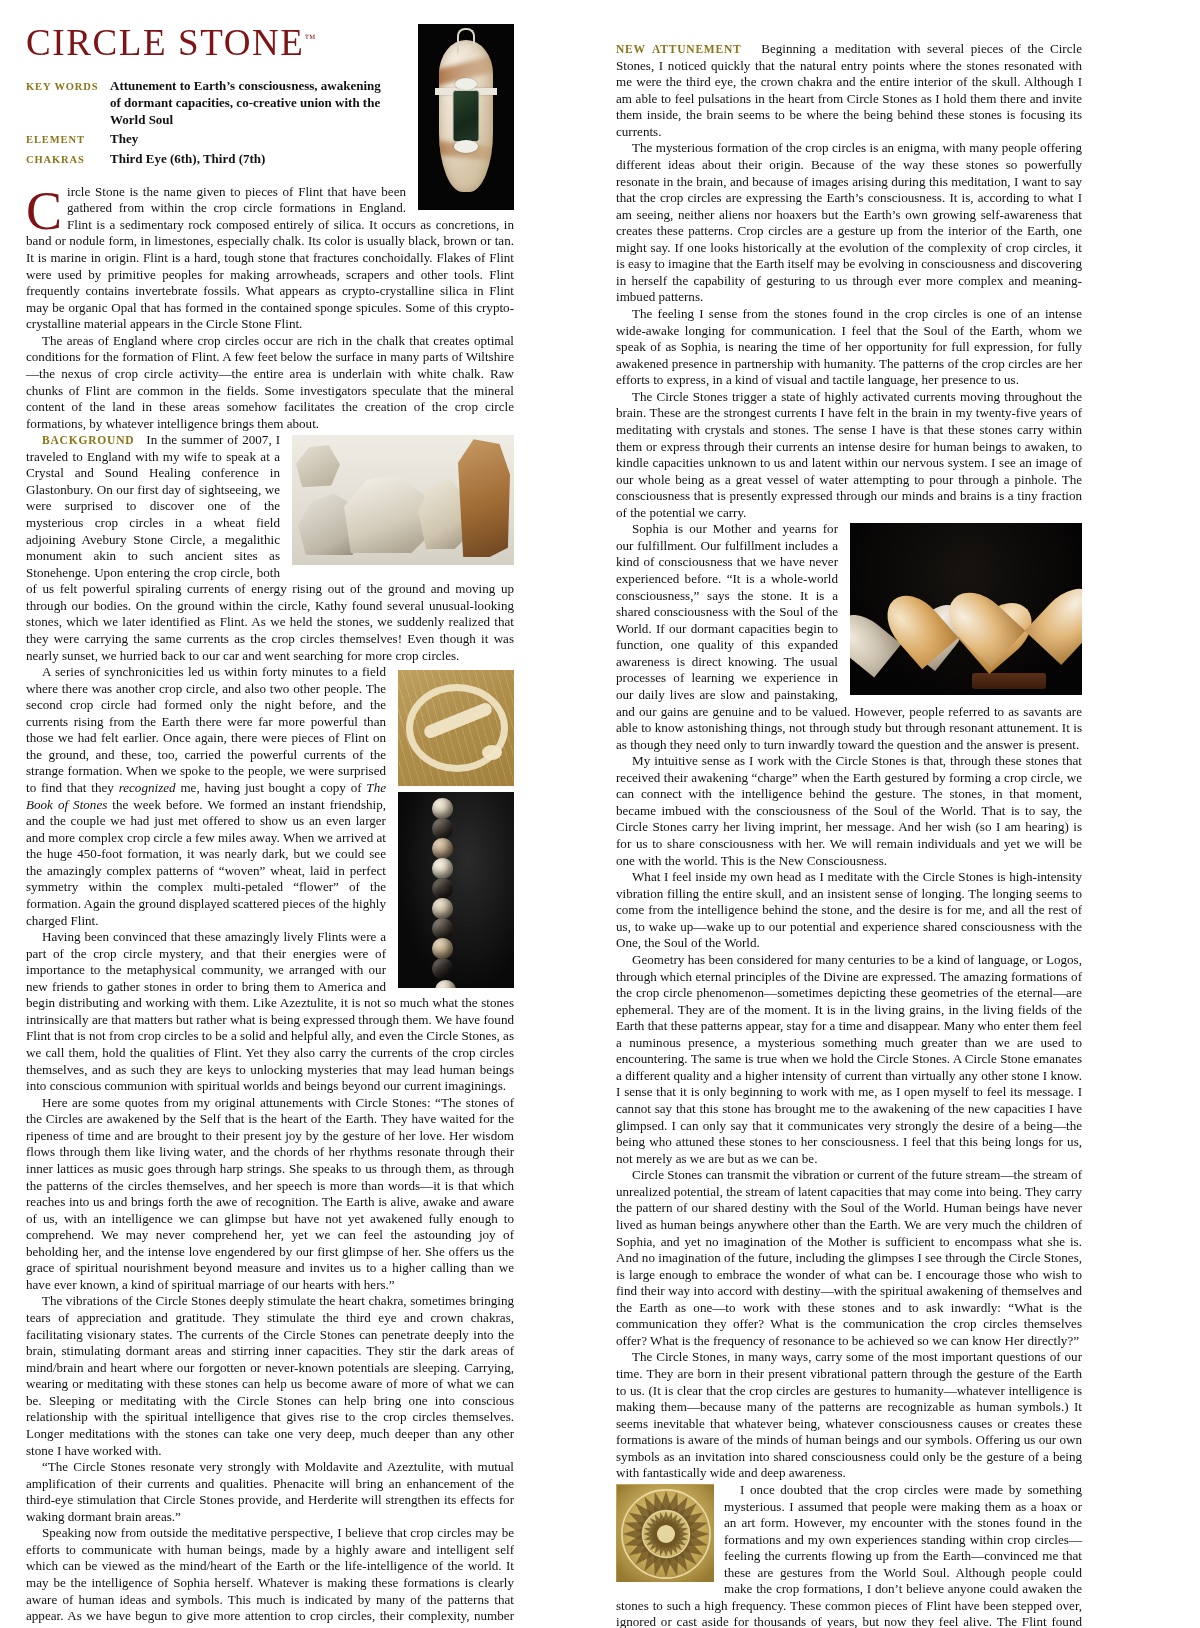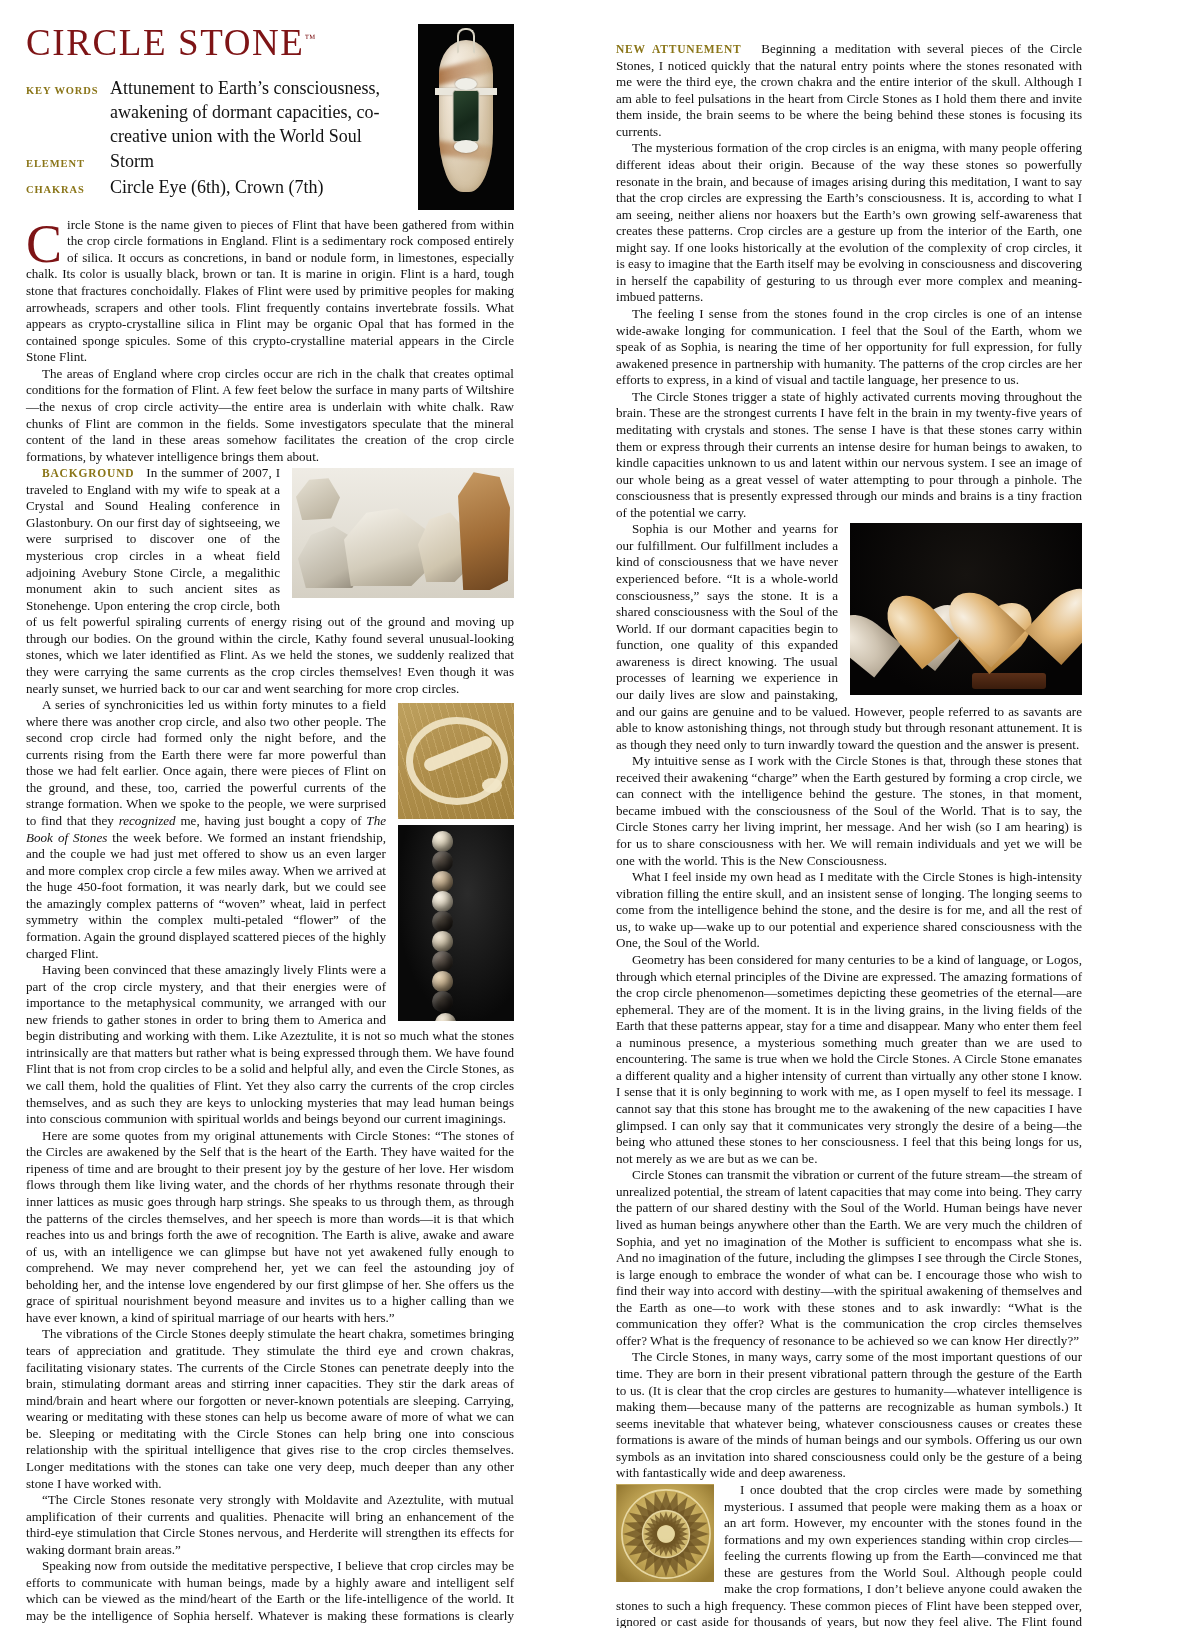--- a/index.html
+++ b/index.html
@@ -57,22 +57,22 @@
   .meta-label {
     color: #8a7518;
     font-size: 10.5px;
     letter-spacing: 0.9px;
     font-weight: bold;
     width: 84px;
     flex: 0 0 84px;
     text-transform: uppercase;
   }
   .meta-value {
-    font-size: 18px;
-    font-weight: normal;
+    font-size: 13px;
+    font-weight: bold;
     line-height: 1.32;
     flex: 1;
   }
 
   
   p.body {
     font-size: 13.1px;
     line-height: 1.265;
     text-align: justify;
     margin: 0;
@@ -277,25 +277,25 @@
 
     <h1 class="title"><span>CIRCLE STONE</span><span class="tm">™</span></h1>
 
     <div class="meta">
       <div class="meta-row">
         <div class="meta-label">KEY WORDS</div>
         <div class="meta-value">Attunement to Earth’s consciousness, awakening of dormant capacities, co-creative union with the World Soul</div>
       </div>
       <div class="meta-row">
         <div class="meta-label">ELEMENT</div>
-        <div class="meta-value">Storm</div>
+        <div class="meta-value">They</div>
       </div>
       <div class="meta-row">
         <div class="meta-label">CHAKRAS</div>
-        <div class="meta-value">Circle Eye (6th), Crown (7th)</div>
+        <div class="meta-value">Third Eye (6th), Third (7th)</div>
       </div>
     </div>
 
     <p class="body first"><span class="dropcap">C</span><span>ircle Stone is the name given to pieces of Flint that have been gathered from within the crop circle formations in England. Flint is a sedimentary rock composed entirely of silica. It occurs as concretions, in band or nodule form, in limestones, especially chalk. Its color is usually black, brown or tan. It is marine in origin. Flint is a hard, tough stone that fractures conchoidally. Flakes of Flint were used by primitive peoples for making arrowheads, scrapers and other tools. Flint frequently contains invertebrate fossils. What appears as crypto-crystalline silica in Flint may be organic Opal that has formed in the contained sponge spicules. Some of this crypto-crystalline material appears in the Circle Stone Flint.</span></p>
 
     <p class="body">The areas of England where crop circles occur are rich in the chalk that creates optimal conditions for the formation of Flint. A few feet below the surface in many parts of Wiltshire—the nexus of crop circle activity—the entire area is underlain with white chalk. Raw chunks of Flint are common in the fields. Some investigators speculate that the mineral content of the land in these areas somehow facilitates the creation of the crop circle formations, by whatever intelligence brings them about.</p>
 
     <div class="fig-flint fl-right">
       <div class="flint-bg"></div>
       <div class="chunk c5"></div>
@@ -324,21 +324,21 @@
         <div class="bead" style="width: 21px; height: 21px; left: 33.5px; top: 145.5px; background: radial-gradient(circle at 34% 28%, rgb(226, 207, 176) 0%, rgb(171, 149, 115) 72%, rgb(13, 11, 9) 100%);"></div>
         <div class="bead" style="width: 21px; height: 21px; left: 33.5px; top: 165.5px; background: radial-gradient(circle at 34% 28%, rgb(63, 57, 50) 0%, rgb(29, 25, 22) 72%, rgb(13, 11, 9) 100%);"></div>
         <div class="bead" style="width: 21px; height: 21px; left: 36.5px; top: 187.5px; background: radial-gradient(circle at 34% 28%, rgb(240, 231, 214) 0%, rgb(196, 183, 156) 72%, rgb(13, 11, 9) 100%);"></div>
       </div>
 
     <p class="body"><span>A series of synchronicities led us within forty minutes to a field where there was another crop circle, and also two other people. The second crop circle had formed only the night before, and the currents rising from the Earth there were far more powerful than those we had felt earlier. Once again, there were pieces of Flint on the ground, and these, too, carried the powerful currents of the strange formation. When we spoke to the people, we were surprised to find that they </span><i>recognized</i><span> me, having just bought a copy of </span><i>The Book of Stones</i><span> the week before. We formed an instant friendship, and the couple we had just met offered to show us an even larger and more complex crop circle a few miles away. When we arrived at the huge 450-foot formation, it was nearly dark, but we could see the amazingly complex patterns of “woven” wheat, laid in perfect symmetry within the complex multi-petaled “flower” of the formation. Again the ground displayed scattered pieces of the highly charged Flint.</span></p>
 
     <p class="body">Having been convinced that these amazingly lively Flints were a part of the crop circle mystery, and that their energies were of importance to the metaphysical community, we arranged with our new friends to gather stones in order to bring them to America and begin distributing and working with them. Like Azeztulite, it is not so much what the stones intrinsically are that matters but rather what is being expressed through them. We have found Flint that is not from crop circles to be a solid and helpful ally, and even the Circle Stones, as we call them, hold the qualities of Flint. Yet they also carry the currents of the crop circles themselves, and as such they are keys to unlocking mysteries that may lead human beings into conscious communion with spiritual worlds and beings beyond our current imaginings.</p>
     <p class="body">Here are some quotes from my original attunements with Circle Stones: “The stones of the Circles are awakened by the Self that is the heart of the Earth. They have waited for the ripeness of time and are brought to their present joy by the gesture of her love. Her wisdom flows through them like living water, and the chords of her rhythms resonate through their inner lattices as music goes through harp strings. She speaks to us through them, as through the patterns of the circles themselves, and her speech is more than words—it is that which reaches into us and brings forth the awe of recognition. The Earth is alive, awake and aware of us, with an intelligence we can glimpse but have not yet awakened fully enough to comprehend. We may never comprehend her, yet we can feel the astounding joy of beholding her, and the intense love engendered by our first glimpse of her. She offers us the grace of spiritual nourishment beyond measure and invites us to a higher calling than we have ever known, a kind of spiritual marriage of our hearts with hers.”</p>
     <p class="body">The vibrations of the Circle Stones deeply stimulate the heart chakra, sometimes bringing tears of appreciation and gratitude. They stimulate the third eye and crown chakras, facilitating visionary states. The currents of the Circle Stones can penetrate deeply into the brain, stimulating dormant areas and stirring inner capacities. They stir the dark areas of mind/brain and heart where our forgotten or never-known potentials are sleeping. Carrying, wearing or meditating with these stones can help us become aware of more of what we can be. Sleeping or meditating with the Circle Stones can help bring one into conscious relationship with the spiritual intelligence that gives rise to the crop circles themselves. Longer meditations with the stones can take one very deep, much deeper than any other stone I have worked with.</p>
-    <p class="body">“The Circle Stones resonate very strongly with Moldavite and Azeztulite, with mutual amplification of their currents and qualities. Phenacite will bring an enhancement of the third-eye stimulation that Circle Stones nervous, and Herderite will strengthen its effects for waking dormant brain areas.”</p>
+    <p class="body">“The Circle Stones resonate very strongly with Moldavite and Azeztulite, with mutual amplification of their currents and qualities. Phenacite will bring an enhancement of the third-eye stimulation that Circle Stones provide, and Herderite will strengthen its effects for waking dormant brain areas.”</p>
     <p class="body">Speaking now from outside the meditative perspective, I believe that crop circles may be efforts to communicate with human beings, made by a highly aware and intelligent self which can be viewed as the mind/heart of the Earth or the life-intelligence of the world. It may be the intelligence of Sophia herself. Whatever is making these formations is clearly aware of human ideas and symbols. This much is indicated by many of the patterns that appear. As we have begun to give more attention to crop circles, their complexity, number and geographic range have all increased.</p>
   </div>
 
   <div class="col col-right">
 
     <p class="body first"><span class="runin">NEW ATTUNEMENT</span>&nbsp;&nbsp;&nbsp;<span>Beginning a meditation with several pieces of the Circle Stones, I noticed quickly that the natural entry points where the stones resonated with me were the third eye, the crown chakra and the entire interior of the skull. Although I am able to feel pulsations in the heart from Circle Stones as I hold them there and invite them inside, the brain seems to be where the being behind these stones is focusing its currents.</span></p>
 
     <p class="body">The mysterious formation of the crop circles is an enigma, with many people offering different ideas about their origin. Because of the way these stones so powerfully resonate in the brain, and because of images arising during this meditation, I want to say that the crop circles are expressing the Earth’s consciousness. It is, according to what I am seeing, neither aliens nor hoaxers but the Earth’s own growing self-awareness that creates these patterns. Crop circles are a gesture up from the interior of the Earth, one might say. If one looks historically at the evolution of the complexity of crop circles, it is easy to imagine that the Earth itself may be evolving in consciousness and discovering in herself the capability of gesturing to us through ever more complex and meaning-imbued patterns.</p>
     <p class="body">The feeling I sense from the stones found in the crop circles is one of an intense wide-awake longing for communication. I feel that the Soul of the Earth, whom we speak of as Sophia, is nearing the time of her opportunity for full expression, for fully awakened presence in partnership with humanity. The patterns of the crop circles are her efforts to express, in a kind of visual and tactile language, her presence to us.</p>
     <p class="body">The Circle Stones trigger a state of highly activated currents moving throughout the brain. These are the strongest currents I have felt in the brain in my twenty-five years of meditating with crystals and stones. The sense I have is that these stones carry within them or express through their currents an intense desire for human beings to awaken, to kindle capacities unknown to us and latent within our nervous system. I see an image of our whole being as a great vessel of water attempting to pour through a pinhole. The consciousness that is presently expressed through our minds and brains is a tiny fraction of the potential we carry.</p>

